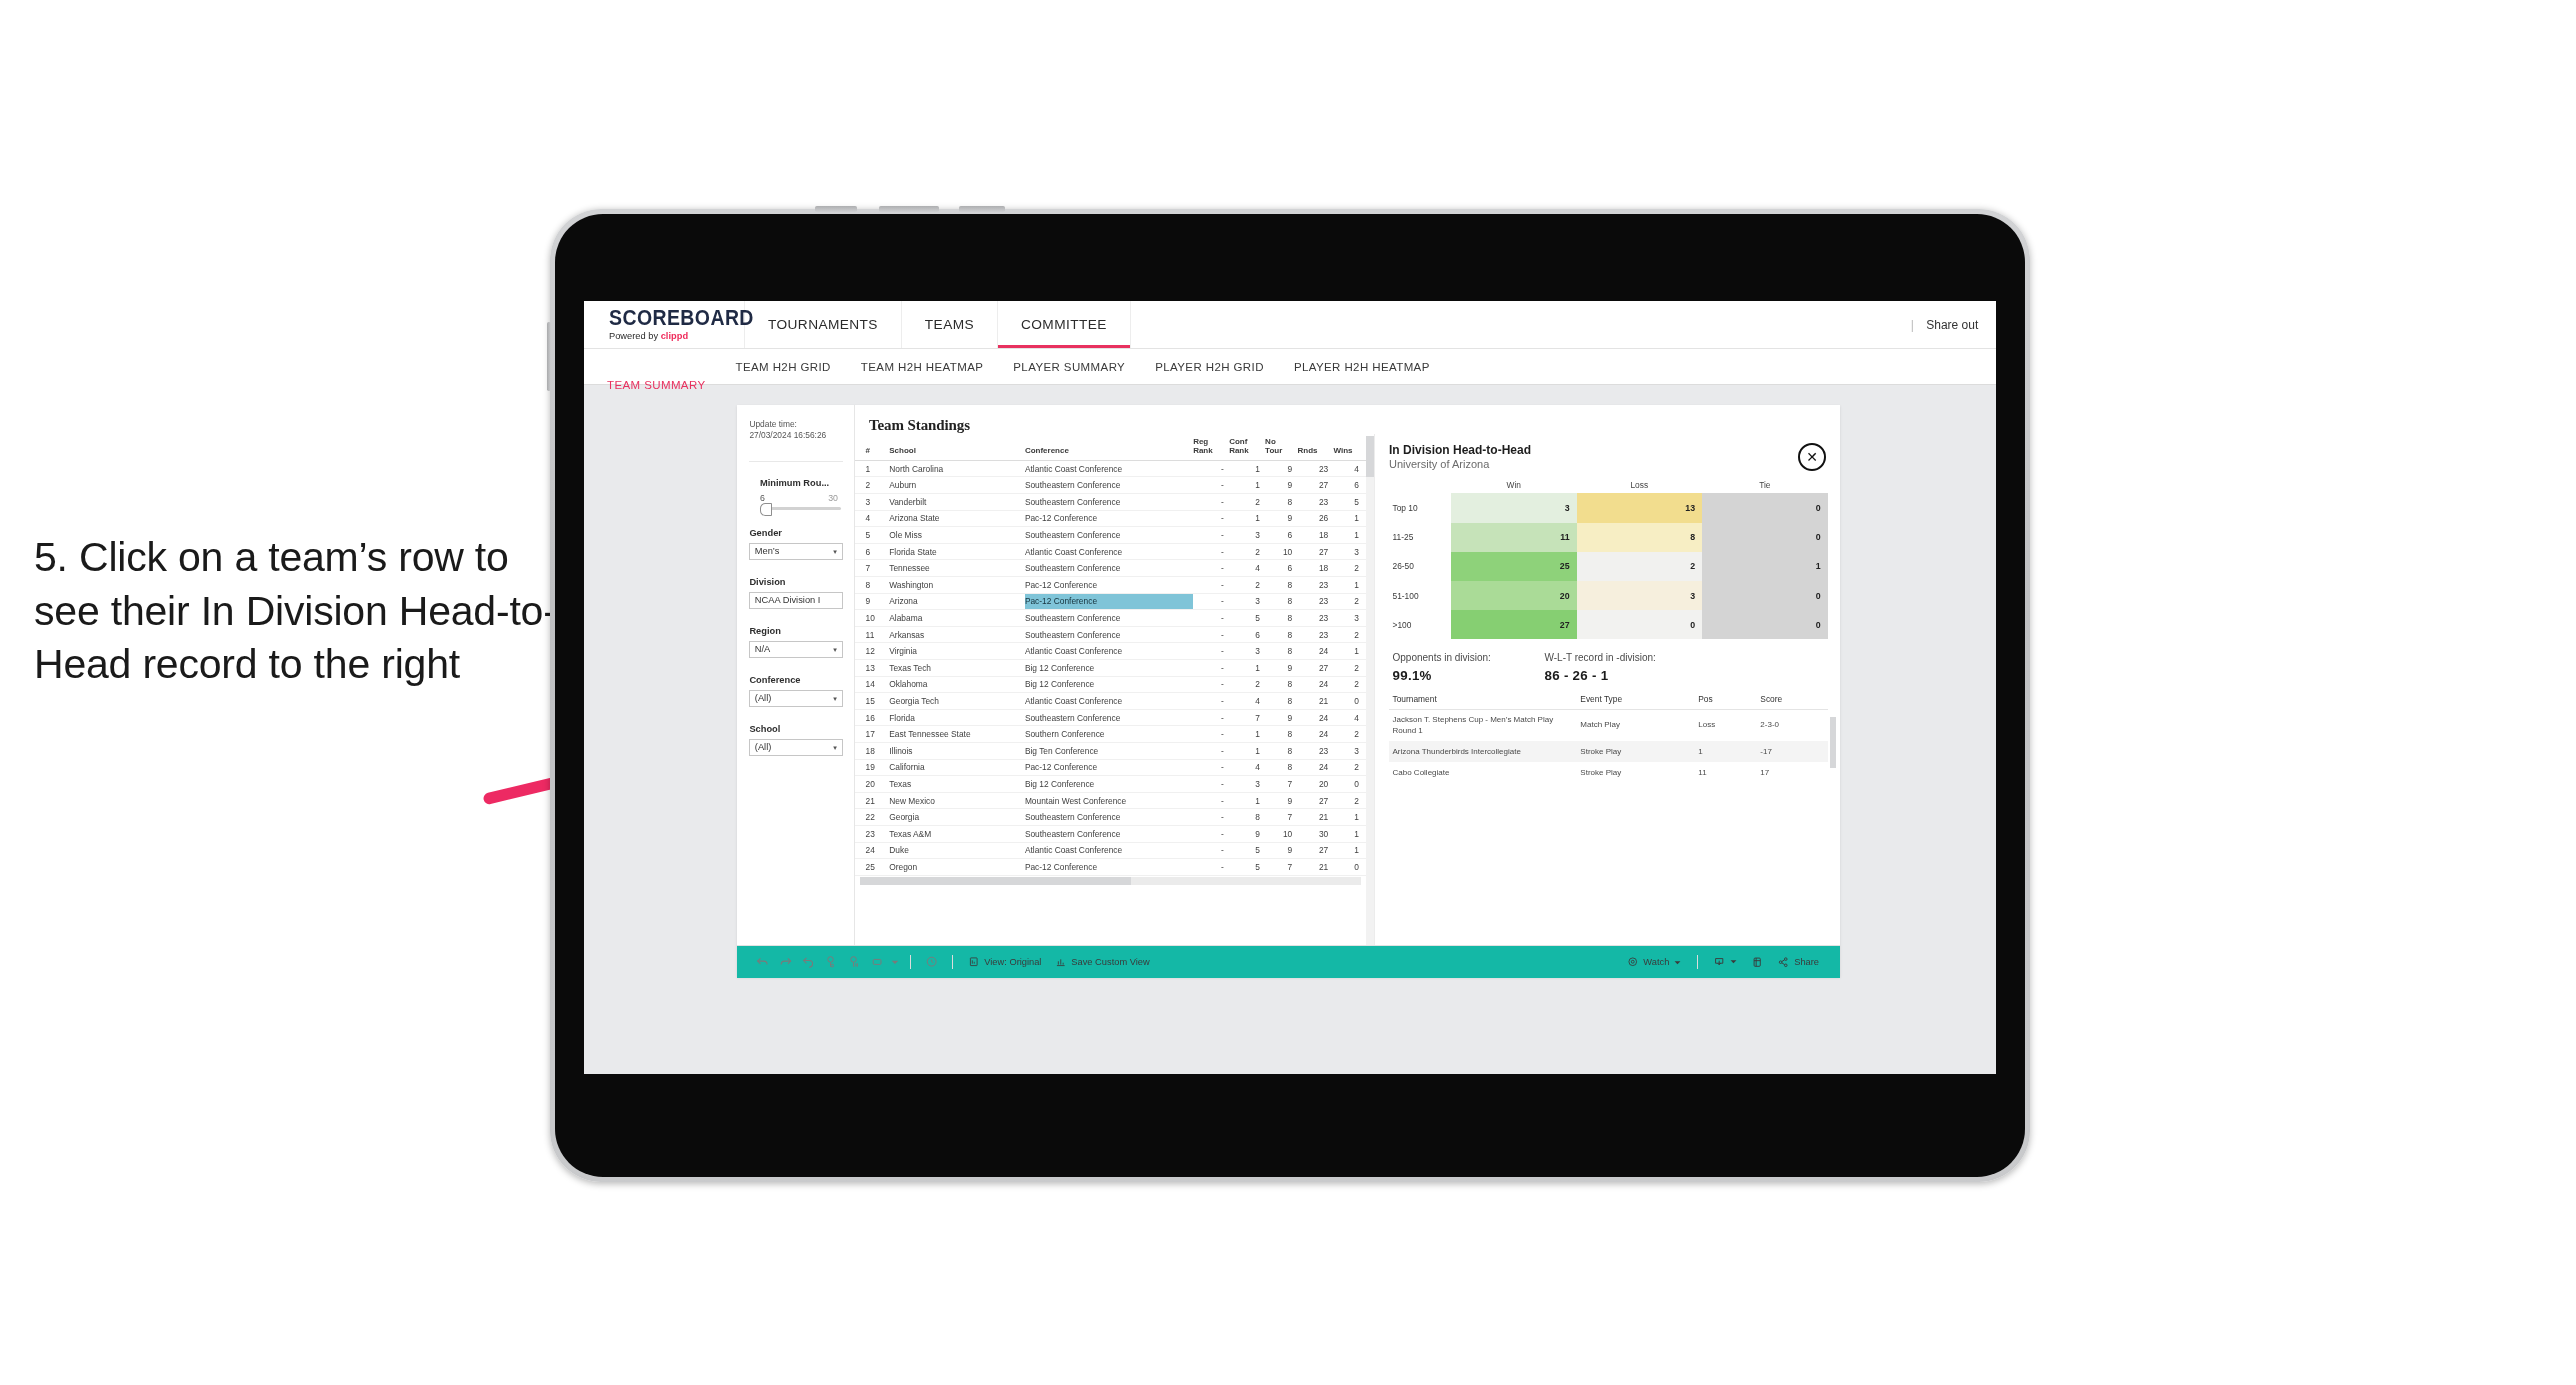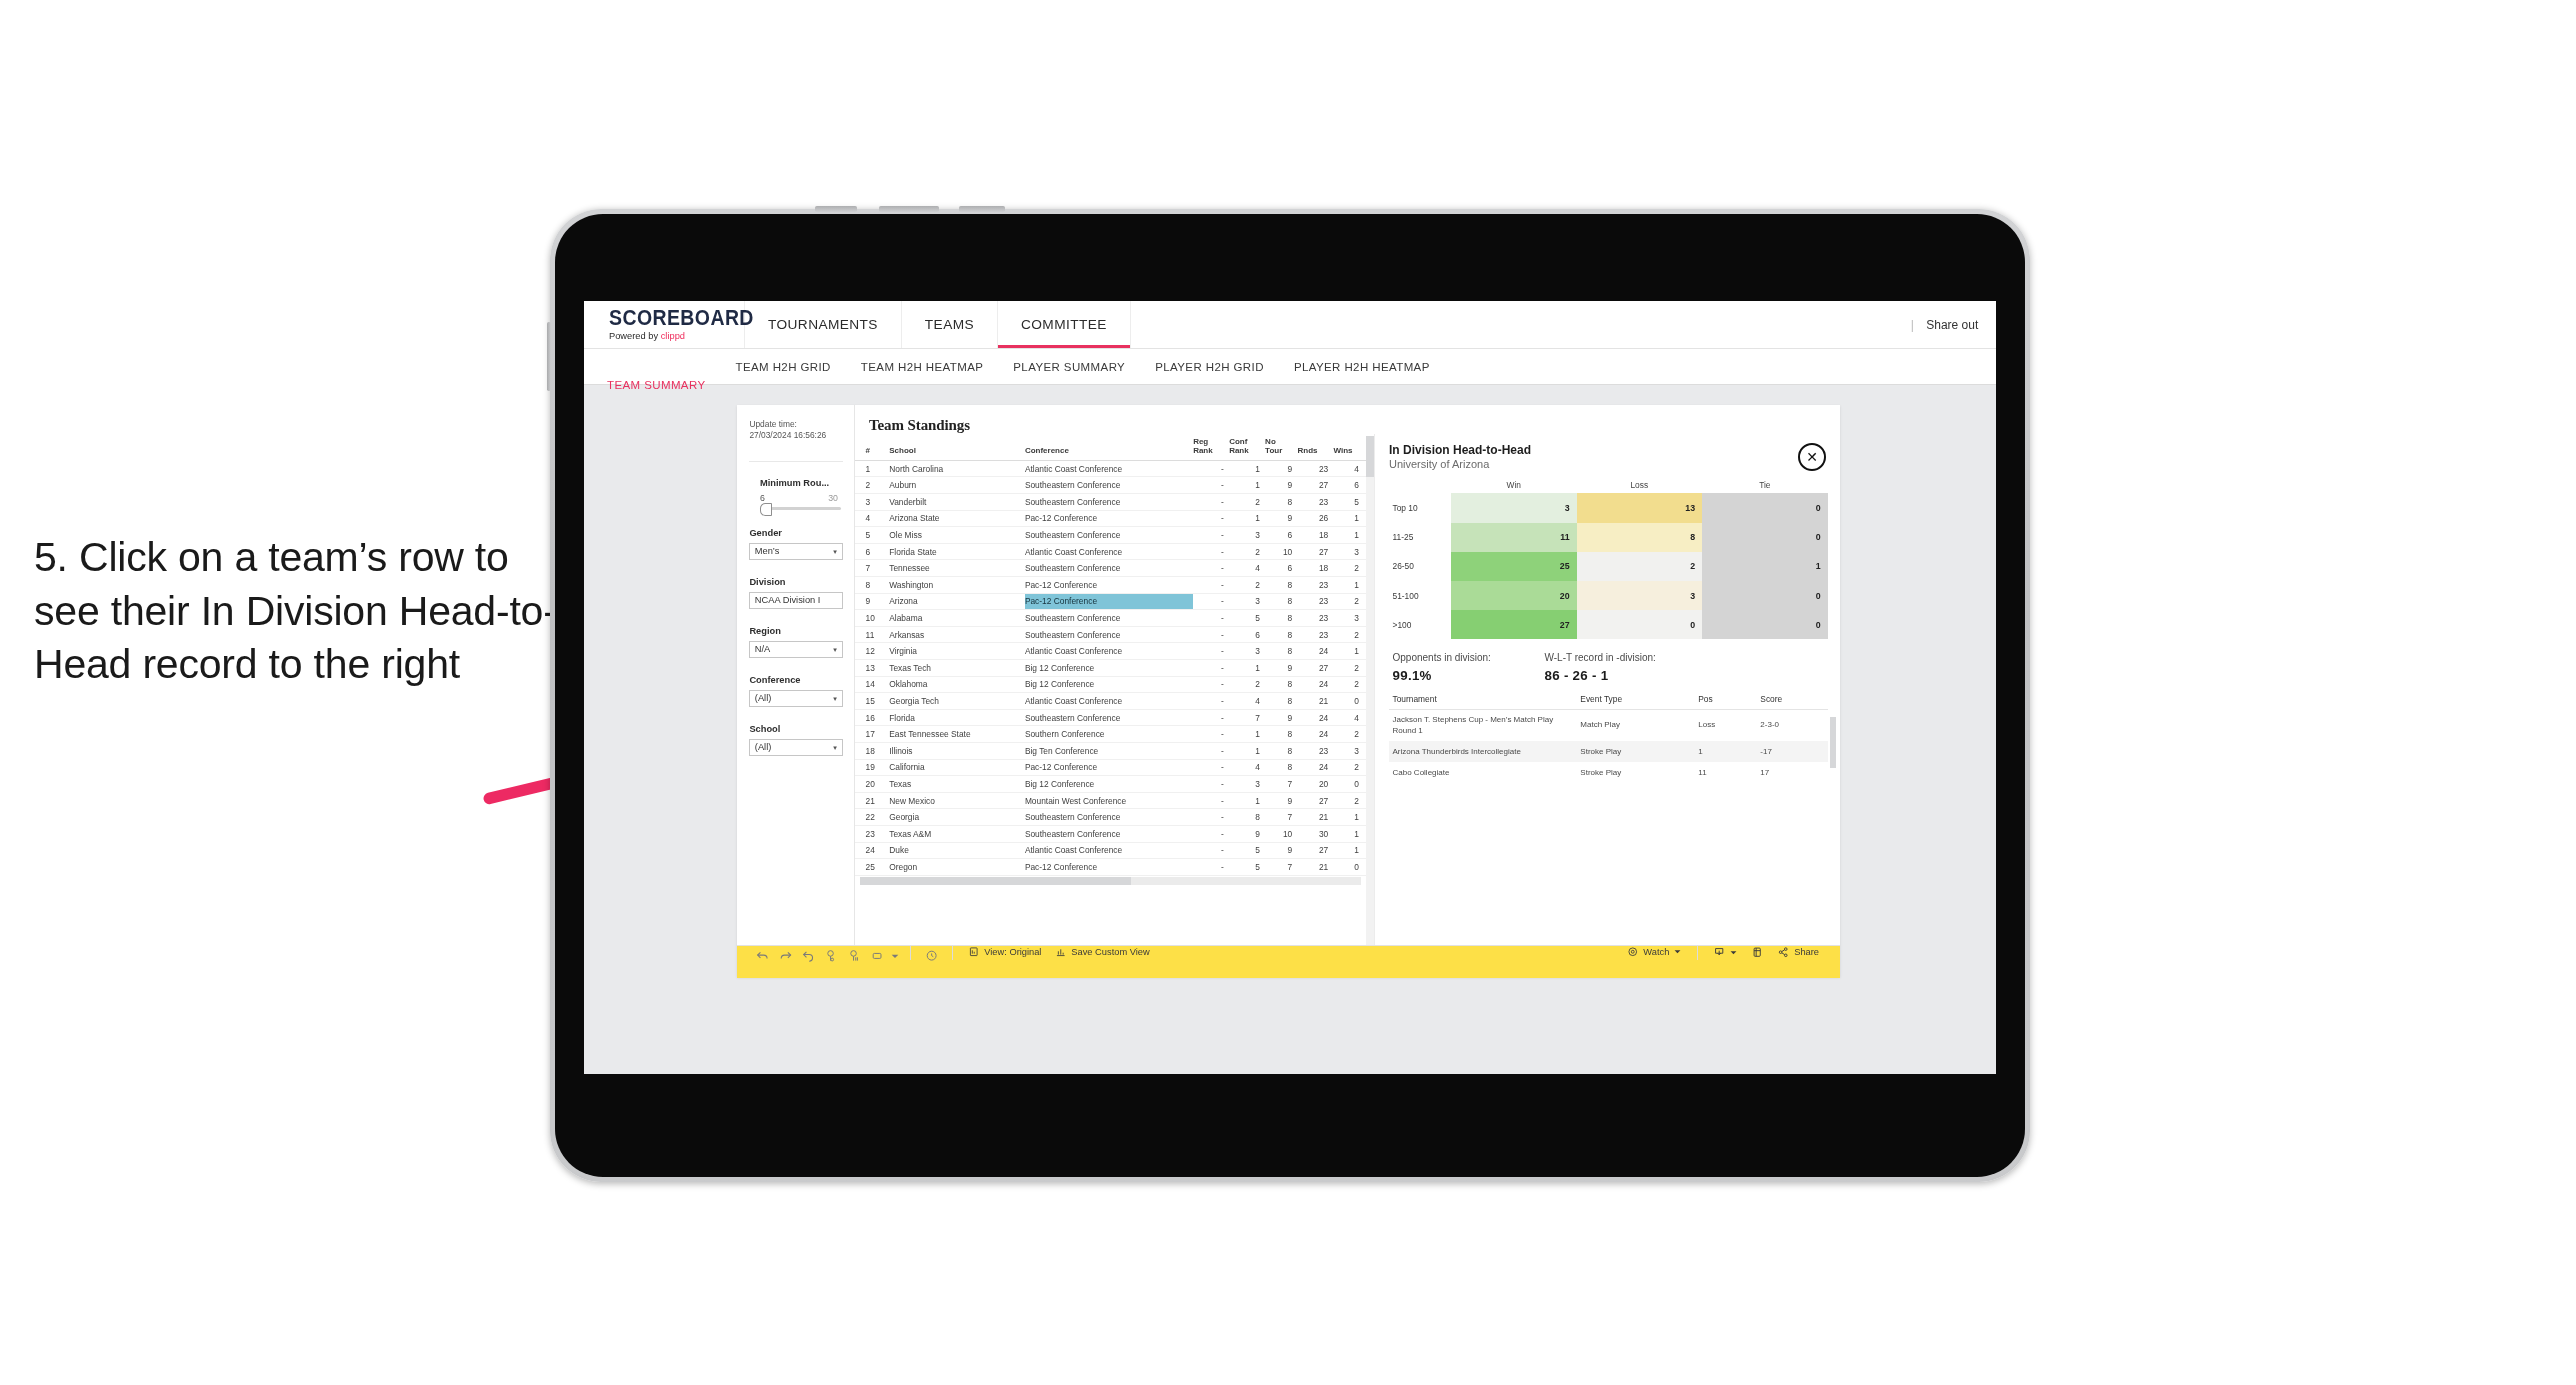--- a/index.html
+++ b/index.html
@@ -84,21 +84,21 @@
     border-right: 0.9px solid #ededed;
     box-sizing: border-box;
   }
   .brand-title {
     font-size: 19.5px; font-weight: 800; color: #1f2a44;
     letter-spacing: 0.4px; line-height: 1;
     font-family: "Liberation Sans", sans-serif;
     transform: scaleY(1.12); transform-origin: left center;
   }
   .brand-sub { font-size: 9.3px; color:#2a2a2a; margin-top: 4.4px; }
-  .brand-sub b { color:#ef2b5b; font-weight: 400; }
+  .brand-sub b { color:#ef2b5b; font-weight: 700; }
 
   .topnav-item {
     display:flex; align-items:center; padding: 0 23px;
     font-size: 13.7px; color:#2b2b2b; letter-spacing: 0.4px;
     border-right: 0.9px solid #ededed;
     position: relative; cursor: pointer;
   }
   .topnav-item.active::after {
     content:""; position:absolute; left:0; right:0; bottom:0;
     height: 2.7px; background:#e8315f;
@@ -255,22 +255,22 @@
   .tc-pos  { width: 32px; }
   .tc-score{ width: 37px; }
 
   .tour-wrap { position:relative; }
   .tour-scroll {
     position:absolute; right: -8.8px; top: 23px; width: 6.2px; height: 51px; background:#d6d7d9;
   }
 
   
   .toolbar {
-    height: 32px; border-top: 0.9px solid #e2e2e2; background:#fde047;
-    display:flex; align-items:flex-start; padding: 0 14px; gap: 0;
+    height: 32px; border-top: 0.9px solid #e2e2e2; background:#14b8a6;
+    display:flex; align-items:center; padding: 0 14px; gap: 0;
     font-size: 9.3px; color:#4a4a4a;
   }
   .tb-ico {
     width: 23px; height: 19.5px; display:flex; align-items:center; justify-content:center;
     color:#7a7a7a; cursor:pointer;
   }
   .tb-sep { width:0.9px; height:14px; background:#dcdcdc; margin: 0 8.8px; }
   .tb-btn { display:flex; align-items:center; gap:4.4px; cursor:pointer; padding: 0 7px; color:#3a3a3a; }
   .tb-spacer { flex: 1; }
 </style>

